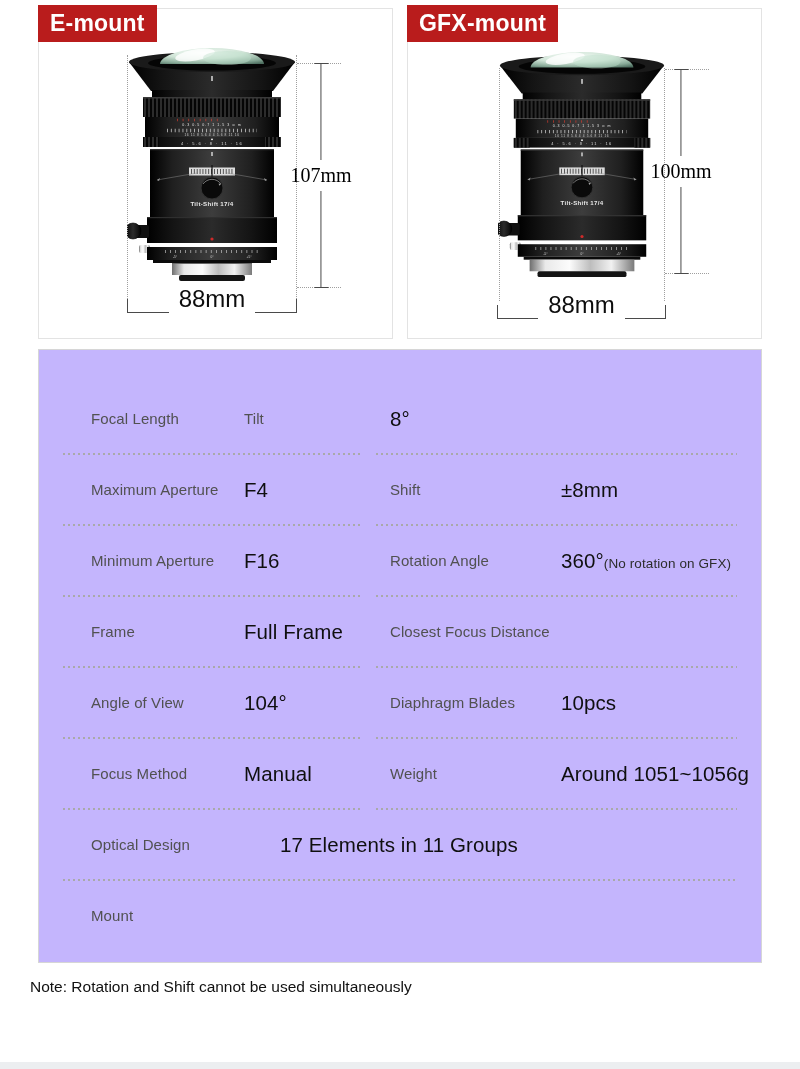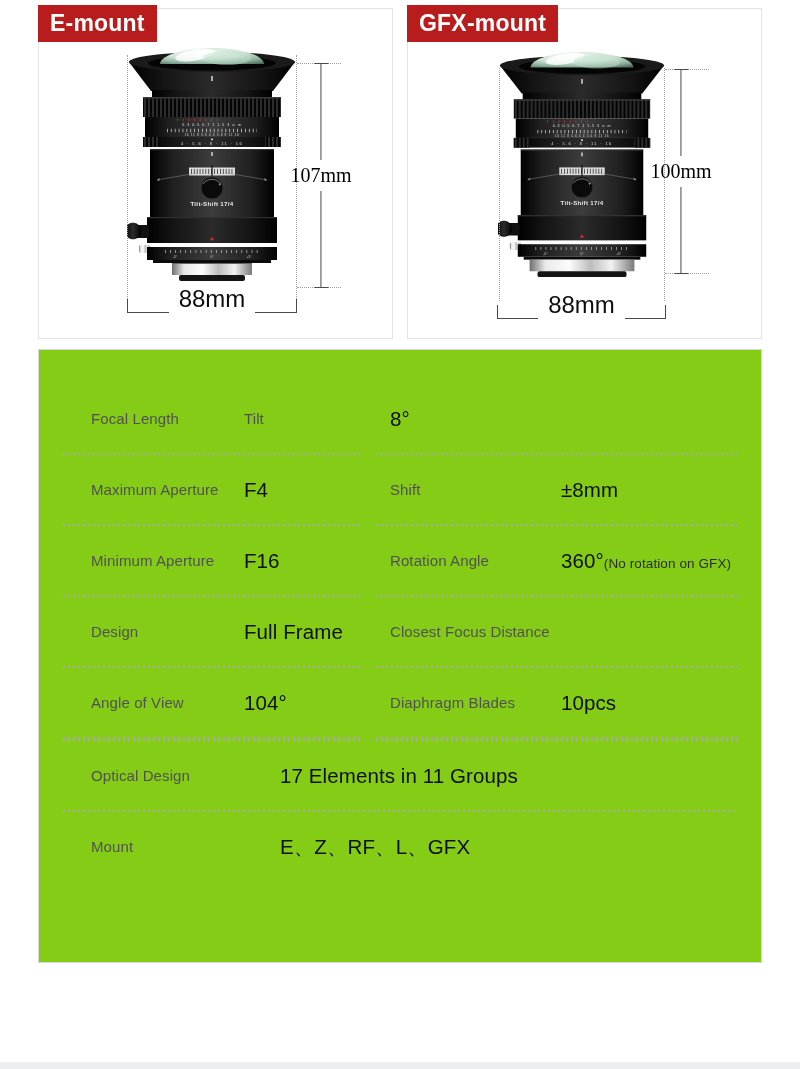--- a/index.html
+++ b/index.html
@@ -30,21 +30,21 @@
   .vdim .cap  { width:14px; height:1px; background:#4a4a4a; }
   .vdim .seg  { width:1px; flex:1; background:#4a4a4a; }
   .vdim .dlab { font-size:20px; color:#000000; padding:4px 0; white-space:nowrap;font-family:Liberation Serif, serif; }
   .hdim { position:absolute; display:flex; align-items:flex-end; }
   .hdim .cap  { width:1px; height:14px; background:#4a4a4a; }
   .hdim .seg  { height:1px; flex:1; background:#4a4a4a; }
   .hdim .dlab { font-size:24px; color:#0d0d0d; padding:0 10px; white-space:nowrap; }
 
   
   .spec-table { position:absolute; left:38px; top:349px; width:724px; height:614px;
-                border:1px solid #d6d6d6; background:#84cc16; padding-top:34px; }
+                border:1px solid #d6d6d6; background:#c4b5fd; padding-top:34px; }
   .srow { height:69px; display:grid; grid-template-columns:153px 146px 171px 1fr;
           align-items:center; padding:0 22px 0 52px; }
   .srow.full { grid-template-columns:153px 1fr;gap:36px; }
   .slabel { font-size:15px; color:#515151; letter-spacing:.1px; }
   .svalue { font-size:20.5px; color:#0f0f0f; letter-spacing:.1px; white-space:nowrap; }
   .svalue .suffix { font-size:13.5px; color:#2d2d2d; }
   .sep { margin:0 24px; display:flex; gap:15px; height:2px; }
   .sep i { display:block; height:2px;
            background-image:repeating-linear-gradient(90deg,#a9a9a9 0 2px,transparent 2px 5px); }
   .sep .l { width:298px; } .sep .r { flex:1; }
@@ -281,54 +281,60 @@
       <span class="svalue">F16</span>
       <span class="slabel">Rotation Angle</span>
       <span class="svalue"><span>360°</span><span class="suffix">(No rotation on GFX)</span></span>
     </div>
     <div class="sep">
         <i class="l"></i>
         <i class="r"></i>
       </div>
 
     <div class="srow">
-      <span class="slabel">Design</span>
+      <span class="slabel">Frame</span>
       <span class="svalue">Full Frame</span>
       <span class="slabel">Closest Focus Distance</span>
     </div>
     <div class="sep">
         <i class="l"></i>
         <i class="r"></i>
       </div>
 
     <div class="srow">
       <span class="slabel">Angle of View</span>
       <span class="svalue">104°</span>
       <span class="slabel">Diaphragm Blades</span>
       <span class="svalue"><span>10pcs</span><span class="suffix"></span></span>
     </div>
     <div class="sep">
         <i class="l"></i>
         <i class="r"></i>
       </div>
 
+    <div class="srow">
+      <span class="slabel">Focus Method</span>
+      <span class="svalue">Manual</span>
+      <span class="slabel">Weight</span>
+      <span class="svalue"><span>Around 1051~1056g</span><span class="suffix"></span></span>
+    </div>
     <div class="sep">
         <i class="l"></i>
         <i class="r"></i>
       </div>
 
     <div class="srow full">
       <span class="slabel">Optical Design</span>
       <span class="svalue">17 Elements in 11 Groups</span>
     </div>
     <div class="sep cont">
         <i class="l"></i>
       </div>
 
     <div class="srow full">
       <span class="slabel">Mount</span>
-      <span class="svalue">E、Z、RF、L、GFX</span>
     </div>
   </div>
 
+  <div class="note">Note: Rotation and Shift cannot be used simultaneously</div>
 
   <div class="bottom-strip"></div>
 </div>
 
 </body></html>

